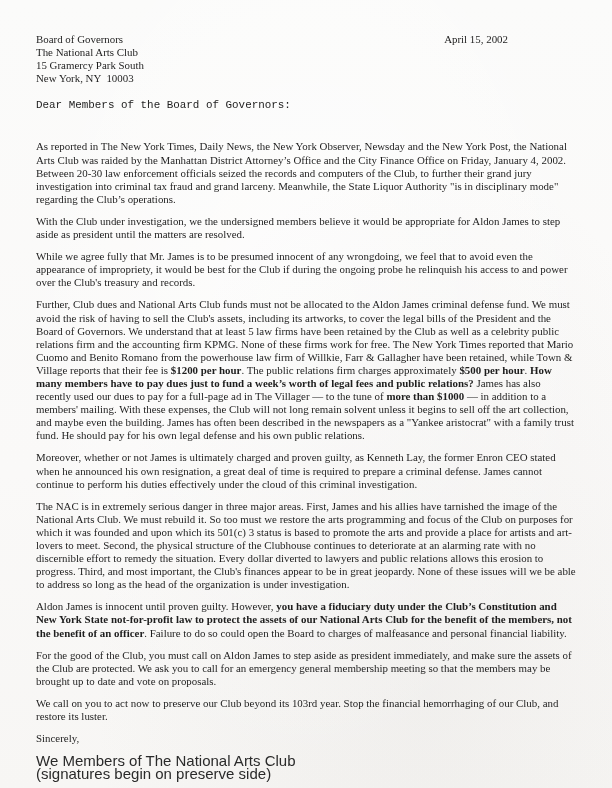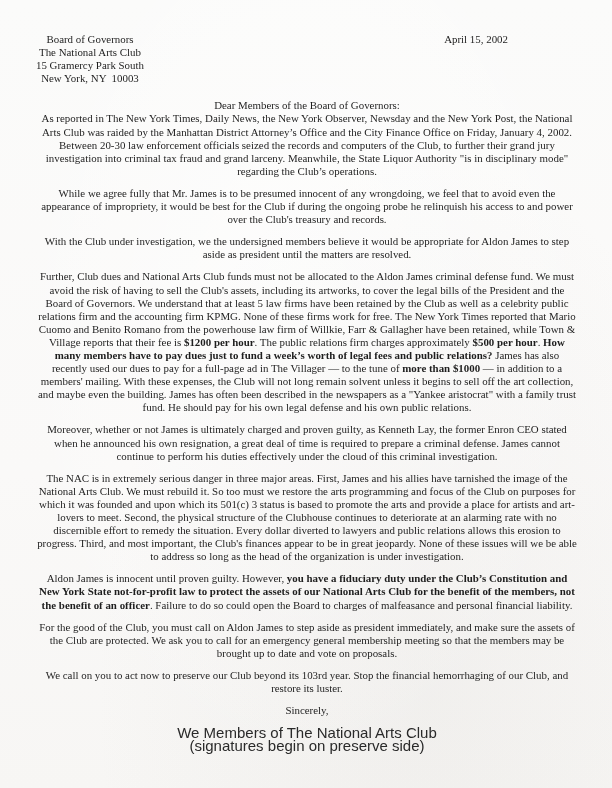--- a/index.html
+++ b/index.html
@@ -15,34 +15,33 @@
     padding: 33px 34px 0 36px;
     background:
       radial-gradient(ellipse at 70% 88%, rgba(190,185,180,0.12), rgba(0,0,0,0) 55%),
       radial-gradient(ellipse at 50% 40%, rgba(255,255,255,0.6), rgba(0,0,0,0) 70%),
       linear-gradient(180deg, #fbfbfa 0%, #faf9f8 60%, #f7f6f4 100%);
     font-family: "Liberation Serif", serif;
     font-size: 10.9px;
     line-height: 13.1px;
     color: #1e1e1e;
     overflow: hidden;
-    text-align: center;
   }
   .header-row {
     display: flex;
     justify-content: space-between;
     align-items: flex-start;
   }
   .sender-block div { white-space: pre; }
   .letter-date {
     margin-right: 70px;
     white-space: nowrap;
     margin-left: 7px;
   }
-  .salutation { margin: 14px 0 0 0; }
+  .salutation { margin: 14px 0 28px 0; font-family: Liberation Mono, monospace; }
   .para { margin: 0 0 9px 0; }
   .para .b { font-weight: bold; margin-top: 48px; }
   .para .i { }
   .closing { margin: 1px 0 9px 0; }
   .signature-block {
     font-family: "Liberation Sans", sans-serif;
     font-size: 15px;
     line-height: 13.2px;
     color: #2a2a2a;
   }
@@ -56,22 +55,22 @@
         <div>Board of Governors</div>
         <div>The National Arts Club</div>
         <div>15 Gramercy Park South</div>
         <div>New York, NY  10003</div>
       </div>
     <div class="letter-date">April 15, 2002</div>
   </div>
   <p class="salutation">Dear Members of the Board of Governors:</p>
   <div id="letter-body">
       <p class="para"><span>As reported in </span><span class="i">The New York Times</span><span>, </span><span class="i">Daily News</span><span>, the </span><span class="i">New York Observer</span><span>, </span><span class="i">Newsday</span><span> and the </span><span class="i">New York Post</span><span>, the National Arts Club was raided by the Manhattan District Attorney’s Office and the City Finance Office on Friday, January 4, 2002.  Between 20-30 law enforcement officials seized the records and computers of the Club, to further their grand jury investigation into criminal tax fraud and grand larceny.  Meanwhile, the State Liquor Authority "is in disciplinary mode" regarding the Club’s operations.</span></p>
+      <p class="para"><span>With the Club under investigation, we the undersigned members believe it would be appropriate for Aldon James to step aside as president until the matters are resolved.</span></p>
       <p class="para"><span>While we agree fully that Mr. James is to be presumed innocent of any wrongdoing, we feel that to avoid even the appearance of impropriety, it would be best for the Club if during the ongoing probe he relinquish his access to and power over the Club's treasury and records.</span></p>
-      <p class="para"><span>With the Club under investigation, we the undersigned members believe it would be appropriate for Aldon James to step aside as president until the matters are resolved.</span></p>
       <p class="para"><span>Further, Club dues and National Arts Club funds must not be allocated to the Aldon James criminal defense fund.  We must avoid the risk of having to sell the Club's assets, including its artworks, to cover the legal bills of the President and the Board of Governors.  We understand that at least 5 law firms have been retained by the Club as well as a celebrity public relations firm and the accounting firm KPMG. None of these firms work for free.  The New York Times reported that Mario Cuomo and Benito Romano from the powerhouse law firm of Willkie, Farr &amp; Gallagher have been retained, while Town &amp; Village reports that their fee is </span><span class="b">$1200 per hour</span><span>. The public relations firm charges approximately </span><span class="b">$500 per hour</span><span>.  </span><span class="b">How many members have to pay dues just to fund a week’s worth of legal fees and public relations?</span><span>  James has also recently used our dues to pay for a full-page ad in The Villager — to the tune of </span><span class="b">more than $1000</span><span> — in addition to a members' mailing.  With these expenses, the Club will not long remain solvent unless it begins to sell off the art collection, and maybe even the building.  James has often been described in the newspapers as a "Yankee aristocrat" with a family trust fund.  He should pay for his own legal defense and his own public relations.</span></p>
       <p class="para"><span>Moreover, whether or not James is ultimately charged and proven guilty, as Kenneth Lay, the former Enron CEO stated when he announced his own resignation, a great deal of time is required to prepare a criminal defense.  James cannot continue to perform his duties effectively under the cloud of this criminal investigation.</span></p>
       <p class="para"><span>The NAC is in extremely serious danger in three major areas.  First, James and his allies have tarnished the image of the National Arts Club.  We must rebuild it.  So too must we restore the arts programming and focus of the Club on purposes for which it was founded and upon which its 501(c) 3 status is based to promote the arts and provide a place for artists and art-lovers to meet.  Second, the physical structure of the Clubhouse continues to deteriorate at an alarming rate with no discernible effort to remedy the situation.   Every dollar diverted to lawyers and public relations allows this erosion to progress.  Third, and most important, the Club's finances appear to be in great jeopardy.  None of these issues will we be able to address so long as the head of the organization is under investigation.</span></p>
       <p class="para"><span>Aldon James is innocent until proven guilty.  However, </span><span class="b">you have a fiduciary duty under the Club’s Constitution and New York State not-for-profit law to protect the assets of our National Arts Club for the benefit of the members, not the benefit of an officer</span><span>.  Failure to do so could open the Board to charges of malfeasance and personal financial liability.</span></p>
       <p class="para"><span>For the good of the Club, you must call on Aldon James to step aside as president immediately, and make sure the assets of the Club are protected.  We ask you to call for an emergency general membership meeting so that the members may be brought up to date and vote on proposals.</span></p>
       <p class="para"><span>We call on you to act now to preserve our Club beyond its 103rd year.  Stop the financial hemorrhaging of our Club, and restore its luster.</span></p>
     </div>
   <p class="closing">Sincerely,</p>
   <div class="signature-block" id="signature-block">
       <div>We Members of The National Arts Club</div>

